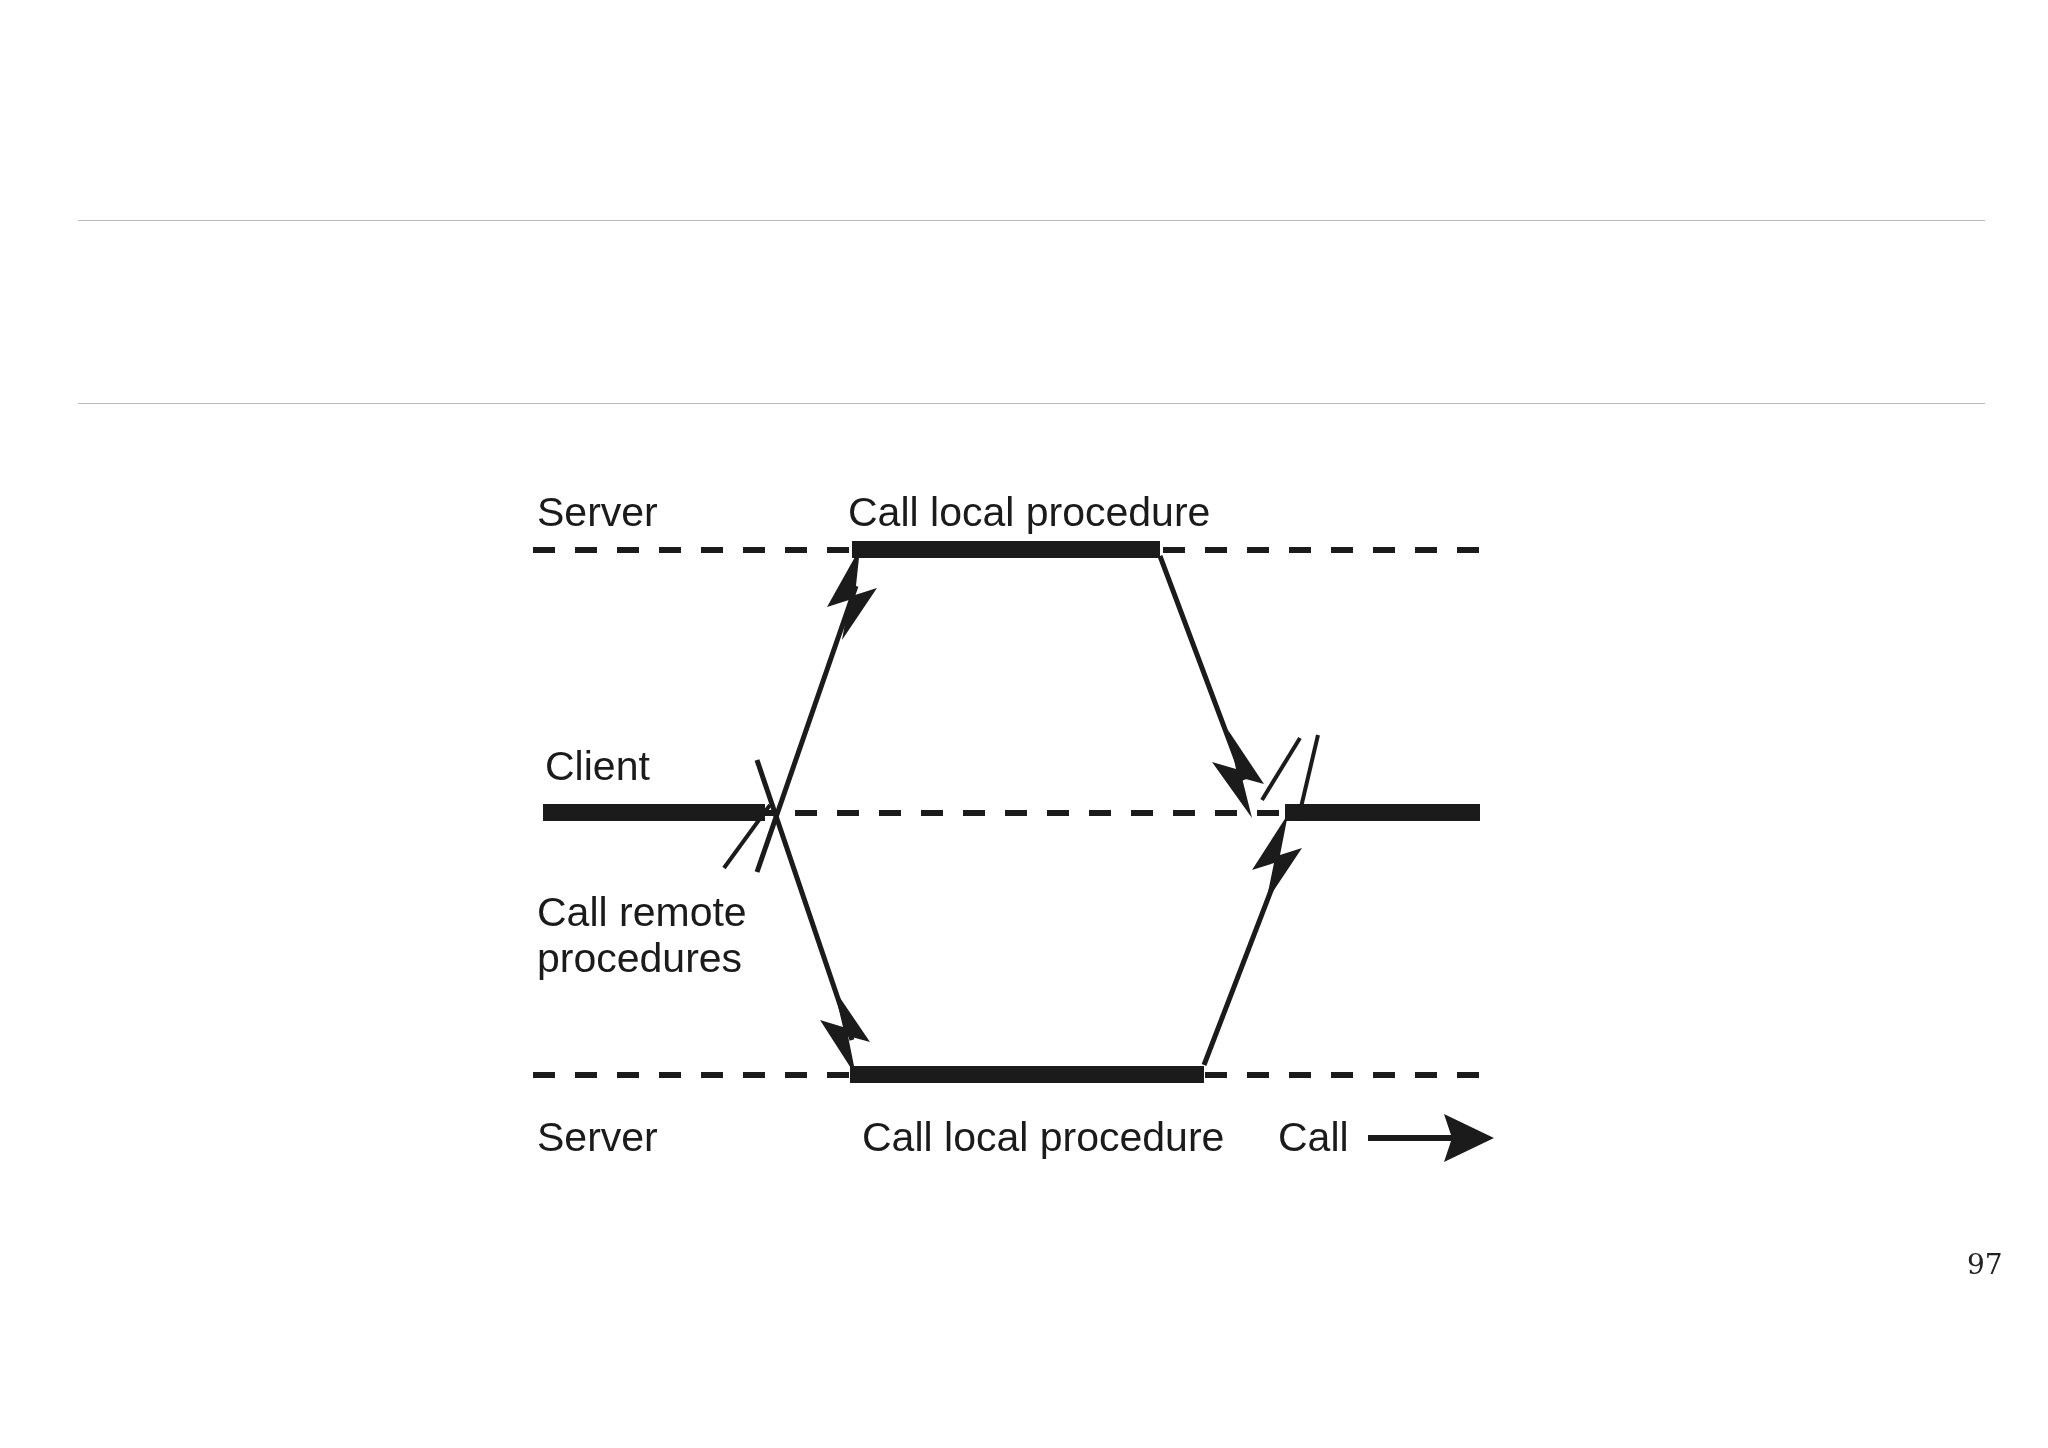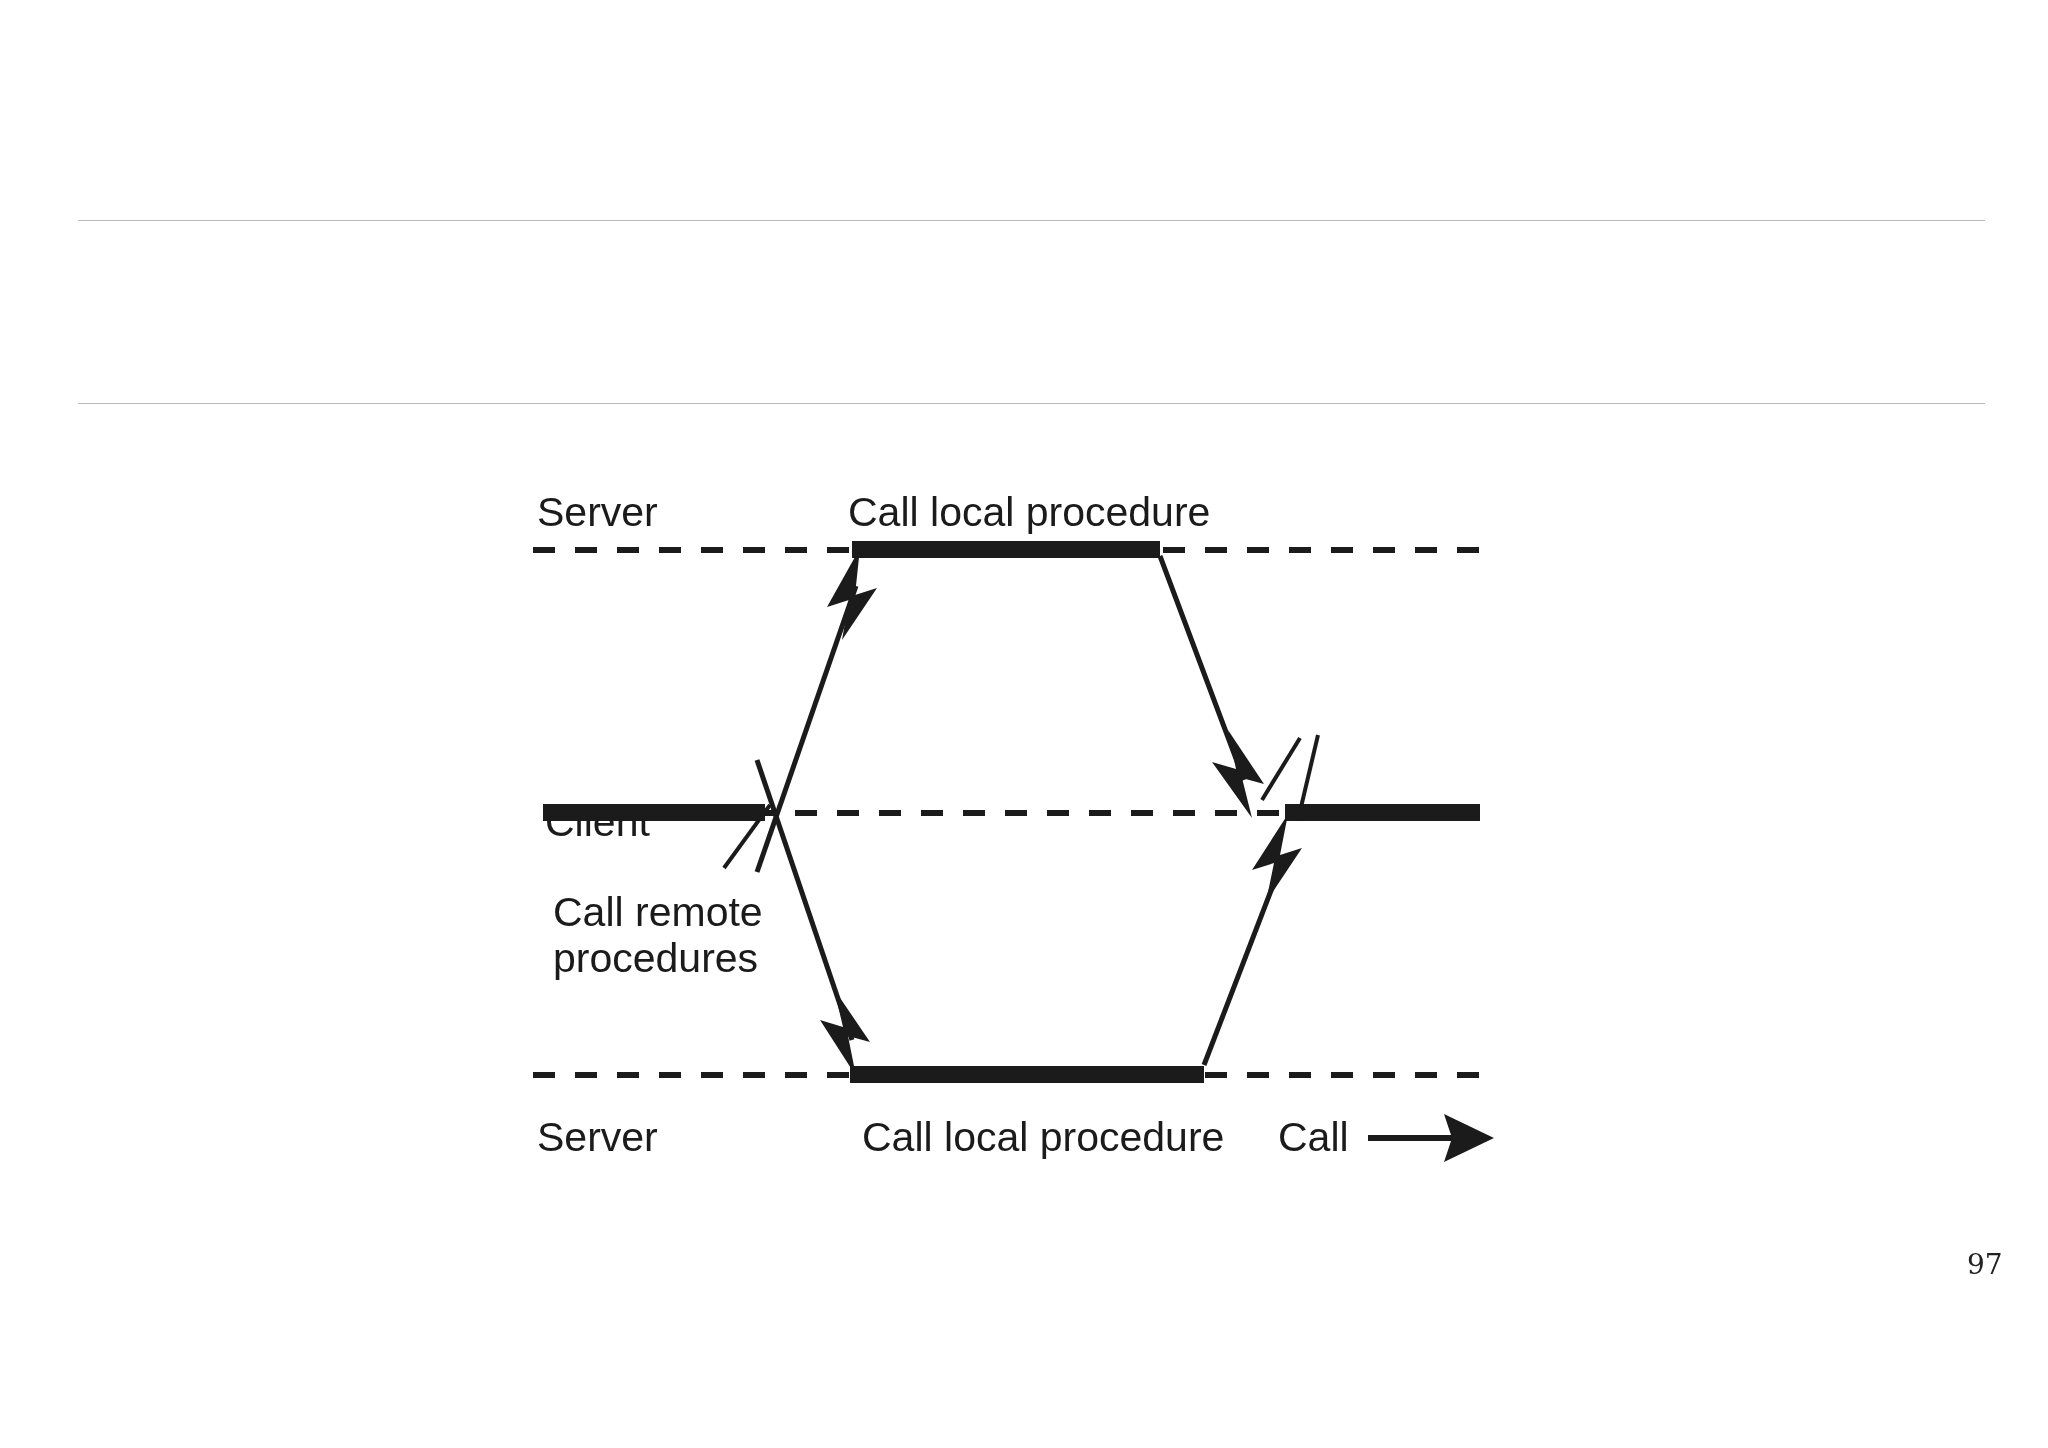--- a/index.html
+++ b/index.html
@@ -59,23 +59,23 @@
     position: absolute;
     font-family: "Liberation Sans", sans-serif;
     font-size: 41px;
     font-weight: 400;
     color: #1b1b1b;
     white-space: nowrap;
     line-height: 1.12;
   }
   #lbl-server-top      { left: 537px;  top: 490px; }
   #lbl-call-local-top  { left: 848px;  top: 490px; }
-  #lbl-client          { left: 545px;  top: 800px; text-align: right; }
+  #lbl-client          { left: 545px;  top: 744px; text-align: right; }
   #lbl-callbacks       { left: 1318px; top: 700px; }
-  #lbl-call-remote     { left: 537px;  top: 890px; margin-left: 16px; }
+  #lbl-call-remote     { left: 537px;  top: 890px; }
   #lbl-server-bottom   { left: 537px;  top: 1115px; }
   #lbl-call-local-bot  { left: 862px;  top: 1115px; }
   #lbl-time            { left: 1278px; top: 1115px; }
 
   
   #page-number {
     position: absolute;
     left: 1938px;
     top: 1248px;
     font-family: "DejaVu Serif", "Liberation Serif", serif;

